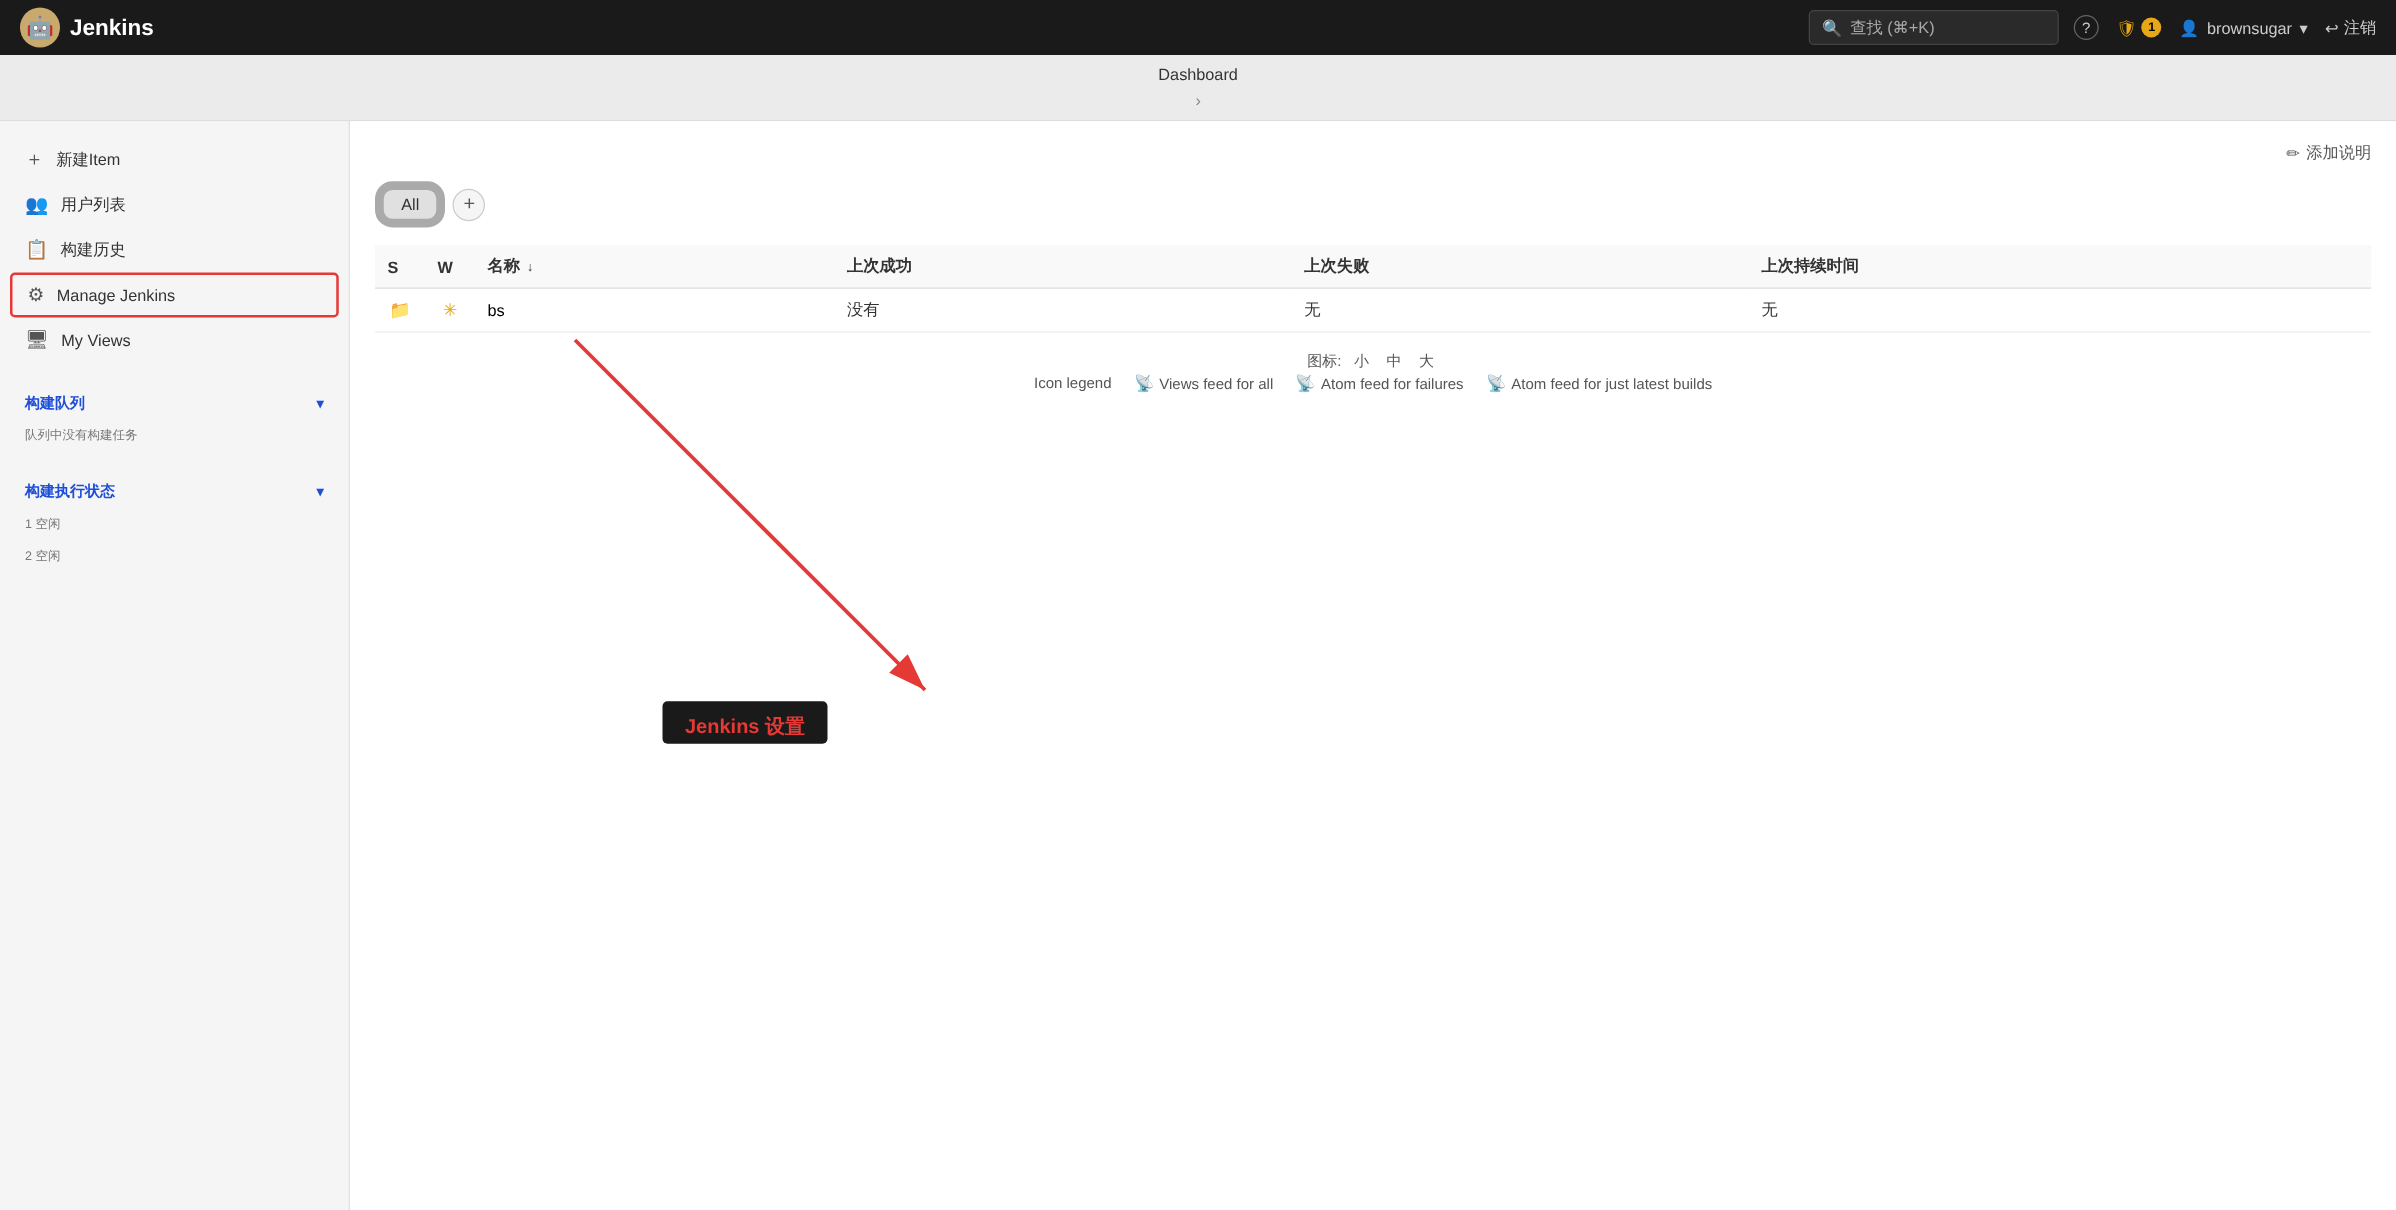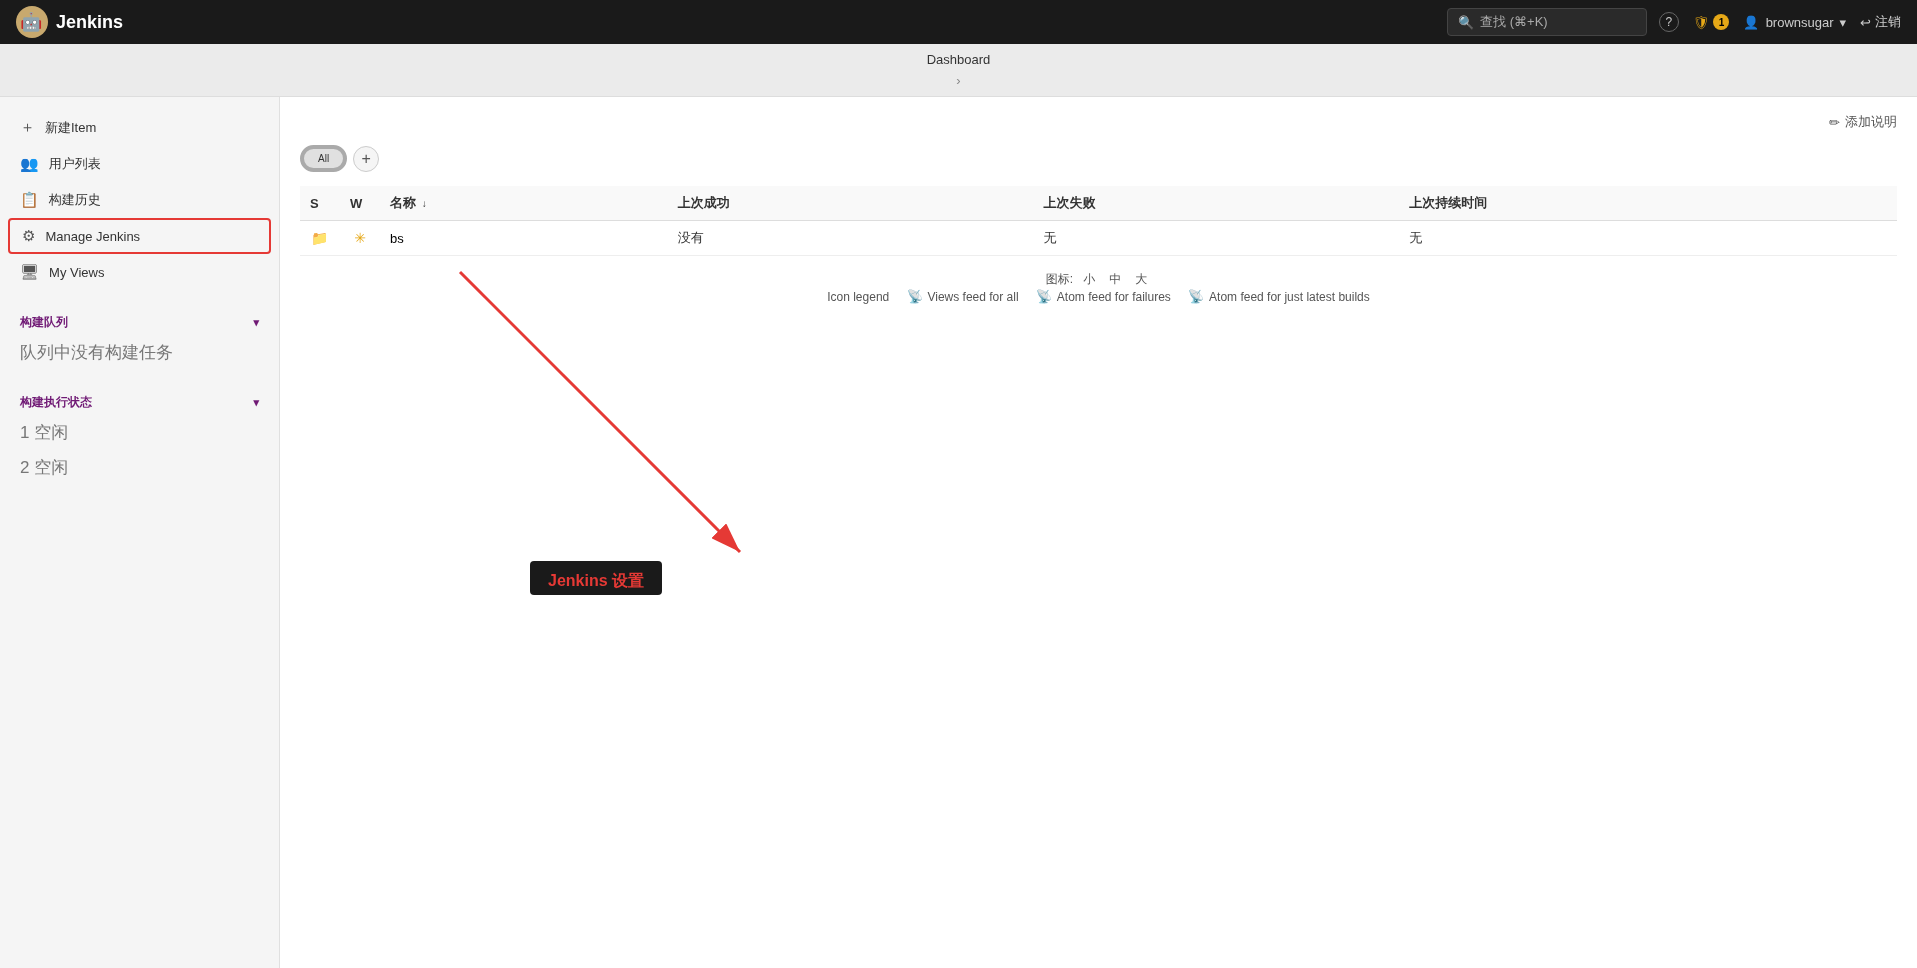--- a/index.html
+++ b/index.html
@@ -121,30 +121,30 @@
       cursor: pointer;
       color: #333;
       font-size: 13px;
       text-decoration: none;
     }
     .sidebar-item-icon { font-size: 15px; color: #555; }
     .sidebar-section {
       padding: 10px 20px 4px;
       font-size: 12px;
       font-weight: bold;
-      color: #701a75;
+      color: #1d4ed8;
       display: flex;
       align-items: center;
       justify-content: space-between;
       cursor: pointer;
     }
     .sidebar-section-chevron { font-size: 11px; }
     .sidebar-sub-text {
       padding: 6px 20px;
-      font-size: 17px;
+      font-size: 10px;
       color: #777;
     }
 
     
     .sidebar-item.active-highlight {
       border: 2px solid #e53935;
       border-radius: 4px;
       margin: 0 8px;
       padding: 7px 12px;
     }
@@ -175,23 +175,23 @@
     
     .tabs {
       display: flex;
       align-items: center;
       gap: 6px;
       margin-bottom: 14px;
     }
     .tab-btn {
       padding: 4px 14px;
       border-radius: 14px;
-      border: 4px solid #3b82f6;
+      border: 7px solid #3b82f6;
       background: #e0e0e0;
-      font-size: 10px;
+      font-size: 13px;
       cursor: pointer;
       color: #333;
     }
     .tab-btn.active {
       background: #e0e0e0;
       border-color: #aaa;
     }
     .tab-add {
       width: 26px;
       height: 26px;
@@ -253,21 +253,20 @@
     }
     .icon-size-btn {
       cursor: pointer;
       padding: 1px 4px;
       font-size: 12px;
       color: #555;
     }
 
     .feed-links {
       display: flex;
-      align-items: center;
       gap: 18px;
     }
     .feed-link {
       display: flex;
       align-items: center;
       gap: 4px;
       color: #555;
       text-decoration: none;
       font-size: 12px;
       cursor: pointer;

